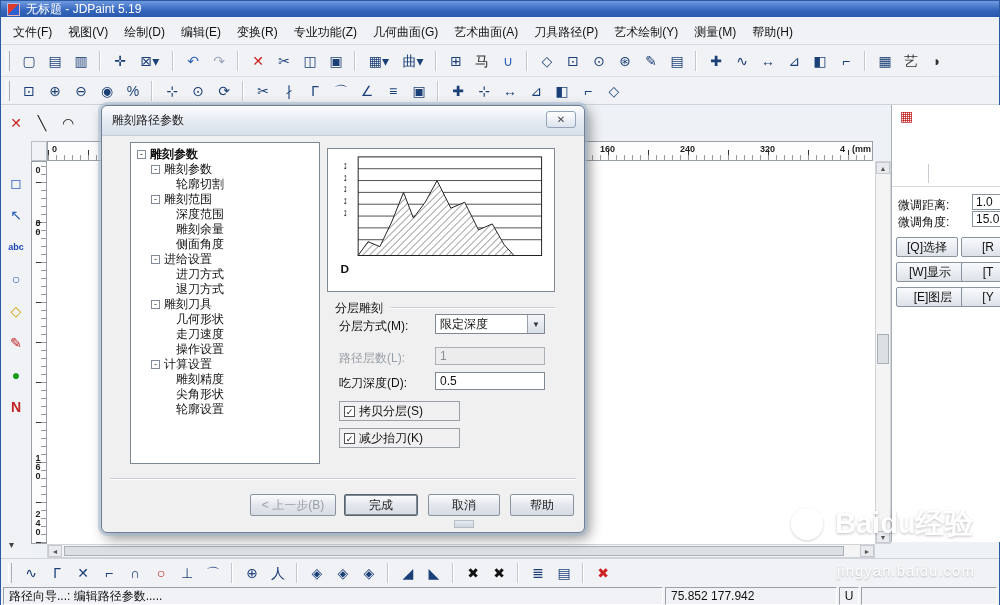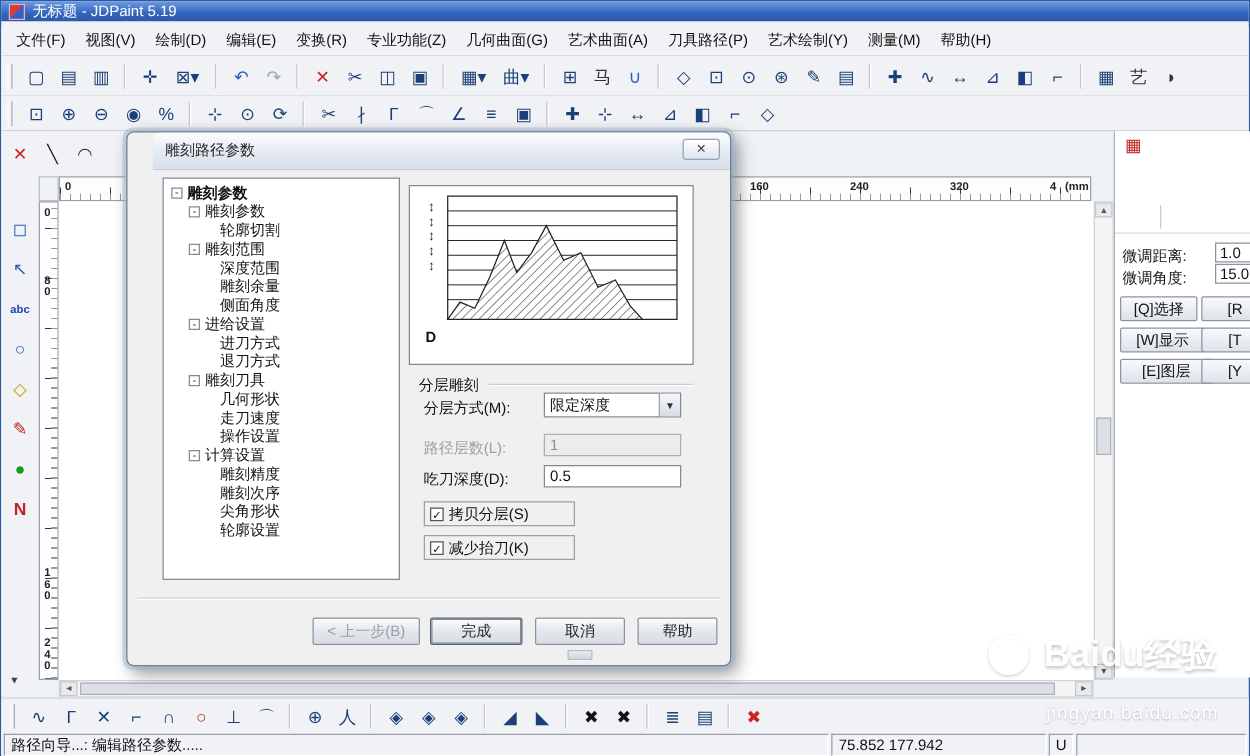--- a/index.html
+++ b/index.html
@@ -97,21 +97,21 @@
   #pbtn-t      { left:69px; top:157px; width:54px; }
   #pbtn-layer  { left:4px; top:182px; width:74px; }
   #pbtn-y      { left:69px; top:182px; width:54px; }
 
   
   #dialog { position:absolute; left:100px; top:104px; width:484px; height:428px; background:#f0f0f0;
     border:1px solid #6e7f96; border-radius:6px; z-index:50;
     box-shadow:0 0 0 3px rgba(165,185,210,.55), 4px 5px 14px rgba(0,0,0,.45); }
   .dlg-title { position:absolute; left:0; top:0; right:0; height:30px;
     background:linear-gradient(#fdfdfe,#e8edf4 45%,#d6dfeb); border-bottom:1px solid #c6ccd6;
-    border-radius:6px 6px 0 0; display:flex; align-items:center; padding:0 10px; color:#222;margin-left:20px; }
+    border-radius:6px 6px 0 0; display:flex; align-items:center; padding:0 10px; color:#222; }
   .dlg-close { position:absolute; right:8px; top:5px; width:30px; height:17px; border:1px solid #93a3b8;
     border-radius:3px; background:linear-gradient(#fff,#dde4ee); display:flex; align-items:center;
     justify-content:center; font-size:10px; color:#444; }
   .tree-box { position:absolute; left:28px; top:36px; width:190px; height:322px; background:#fff;
     border:1px solid #7f8993; overflow:hidden; padding-top:4px; }
   .tree-row { height:15px; display:flex; align-items:center; white-space:nowrap; }
   .tree-row.lvl0 { padding-left:6px; } .tree-row.lvl1 { padding-left:20px; } .tree-row.lvl2 { padding-left:32px; }
   .tree-row.bold .tree-label { font-weight:bold; }
   .expander { flex:0 0 9px; width:9px; height:9px; border:1px solid #848b98; background:#fff;
     font-size:9px; line-height:7px; text-align:center; margin-right:4px; color:#333; }
@@ -412,21 +412,21 @@
 
   <span class="hlab" style="left: 4px;">0</span>
       <span class="hlab" style="left: 552px;">160</span>
       <span class="hlab" style="left: 632px;">240</span>
       <span class="hlab" style="left: 712px;">320</span>
       <span class="hlab" style="left: 792px;">4</span>
     </div>
   <div id="vruler">
 
   <span class="vlab" style="top: 4px;">0</span>
-      <span class="vlab" style="top: 58px;">80</span>
+      <span class="vlab" style="top: 58px; font-family: Liberation Mono, monospace;">80</span>
       <span class="vlab" style="top: 292px;">160</span>
       <span class="vlab" style="top: 348px;">240</span>
     </div>
   <div id="canvas"></div>
 
   <div id="vscroll">
     <span class="sb-arrow up">▲</span>
     <div class="sb-thumb"></div>
     <span class="sb-arrow down">▼</span>
   </div>
@@ -537,24 +537,20 @@
         <div class="tree-row lvl1">
           <span class="expander">-</span>
           <span class="tree-label">计算设置</span>
         </div>
 
         <div class="tree-row lvl2">
           <span class="expander"></span>
           <span class="tree-label">雕刻精度</span>
         </div>
 
-        <div class="tree-row lvl2">
-          <span class="expander"></span>
-          <span class="tree-label">雕刻次序</span>
-        </div>
 
         <div class="tree-row lvl2">
           <span class="expander"></span>
           <span class="tree-label">尖角形状</span>
         </div>
 
         <div class="tree-row lvl2">
           <span class="expander"></span>
           <span class="tree-label">轮廓设置</span>
         </div>

